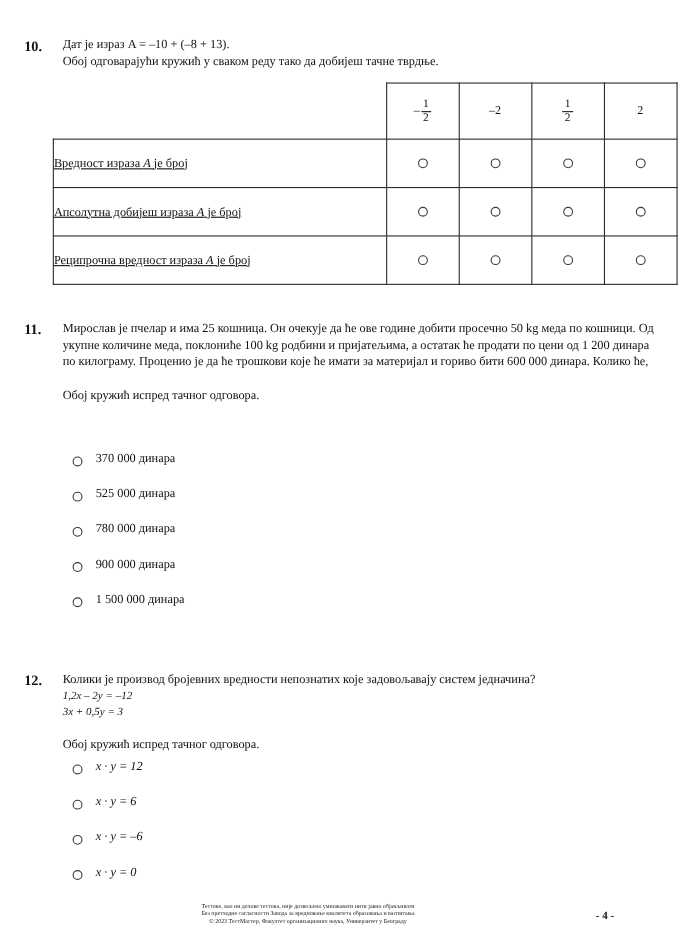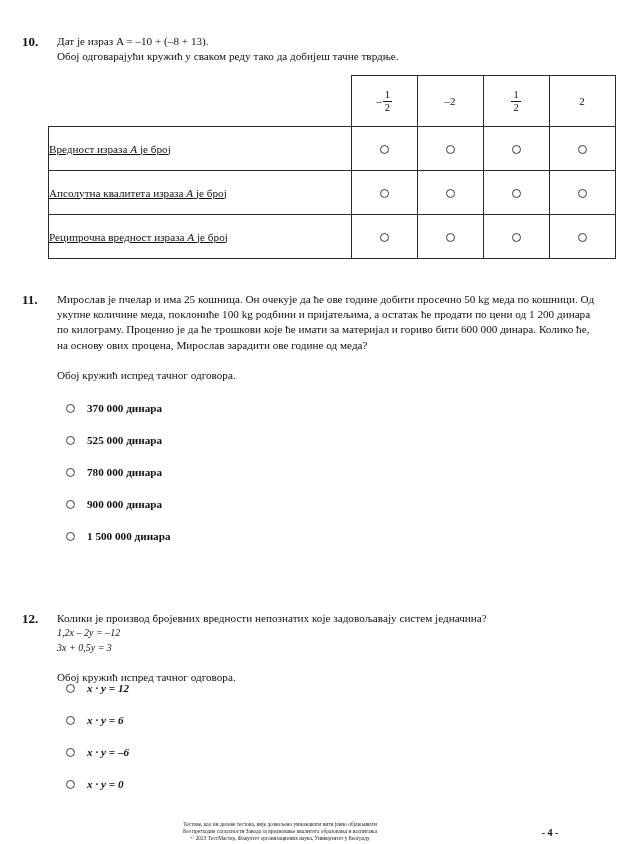--- a/index.html
+++ b/index.html
@@ -127,23 +127,22 @@
     background: #ffffff;
   }
 
   
   .choices {
     margin-left: 57px;
     margin-top: 0;
   }
   .choice {
     display: flex;
-    align-items: center;
+    align-items: flex-end;
     height: 32px;
-    font-weight: bold;
   }
   .choice .bullet {
     width: 30px;
     flex: 0 0 30px;
     display: flex;
     align-items: center;
     justify-content: flex-start;
     padding-left: 9px;
     box-sizing: border-box;
   }
@@ -225,21 +224,21 @@
       </thead>
       <tbody>
         <tr>
           <td class="stmt-cell"><span>Вредност израза </span><span class="ital">A</span><span> је број</span></td>
           <td class="opt-cell"><span class="circle"></span></td>
           <td class="opt-cell"><span class="circle"></span></td>
           <td class="opt-cell"><span class="circle"></span></td>
           <td class="opt-cell"><span class="circle"></span></td>
         </tr>
         <tr>
-          <td class="stmt-cell"><span>Апсолутна квалитета израза </span><span class="ital">A</span><span> је број</span></td>
+          <td class="stmt-cell"><span>Апсолутна добијеш израза </span><span class="ital">A</span><span> је број</span></td>
           <td class="opt-cell"><span class="circle"></span></td>
           <td class="opt-cell"><span class="circle"></span></td>
           <td class="opt-cell"><span class="circle"></span></td>
           <td class="opt-cell"><span class="circle"></span></td>
         </tr>
         <tr>
           <td class="stmt-cell"><span>Реципрочна вредност израза </span><span class="ital">A</span><span> је број</span></td>
           <td class="opt-cell"><span class="circle"></span></td>
           <td class="opt-cell"><span class="circle"></span></td>
           <td class="opt-cell"><span class="circle"></span></td>
@@ -248,21 +247,20 @@
       </tbody>
     </table>
   </div>
 
   <div class="question" style="top:268px;">
     <div class="q-num">11.</div>
     <div class="q-body">
       <span class="q-line">Мирослав је пчелар и има 25 кошница. Он очекује да ће ове године добити просечно 50 kg меда по кошници. Од</span>
       <span class="q-line">укупне количине меда, поклониће 100 kg родбини и пријатељима, а остатак ће продати по цени од 1 200 динара</span>
       <span class="q-line">по килограму. Проценио је да ће трошкови које ће имати за материјал и гориво бити 600 000 динара. Колико ће,</span>
-      <span class="q-line">на основу ових процена, Мирослав зарадити ове године од меда?</span>
       <span class="q-line gap-line"></span>
       <span class="q-line">Обој кружић испред тачног одговора.</span>
     </div>
   </div>
 
   <div class="choices" style="position:absolute; top:368px;">
     <div class="choice">
       <span class="bullet">
           <span class="circle"></span>
         </span>

